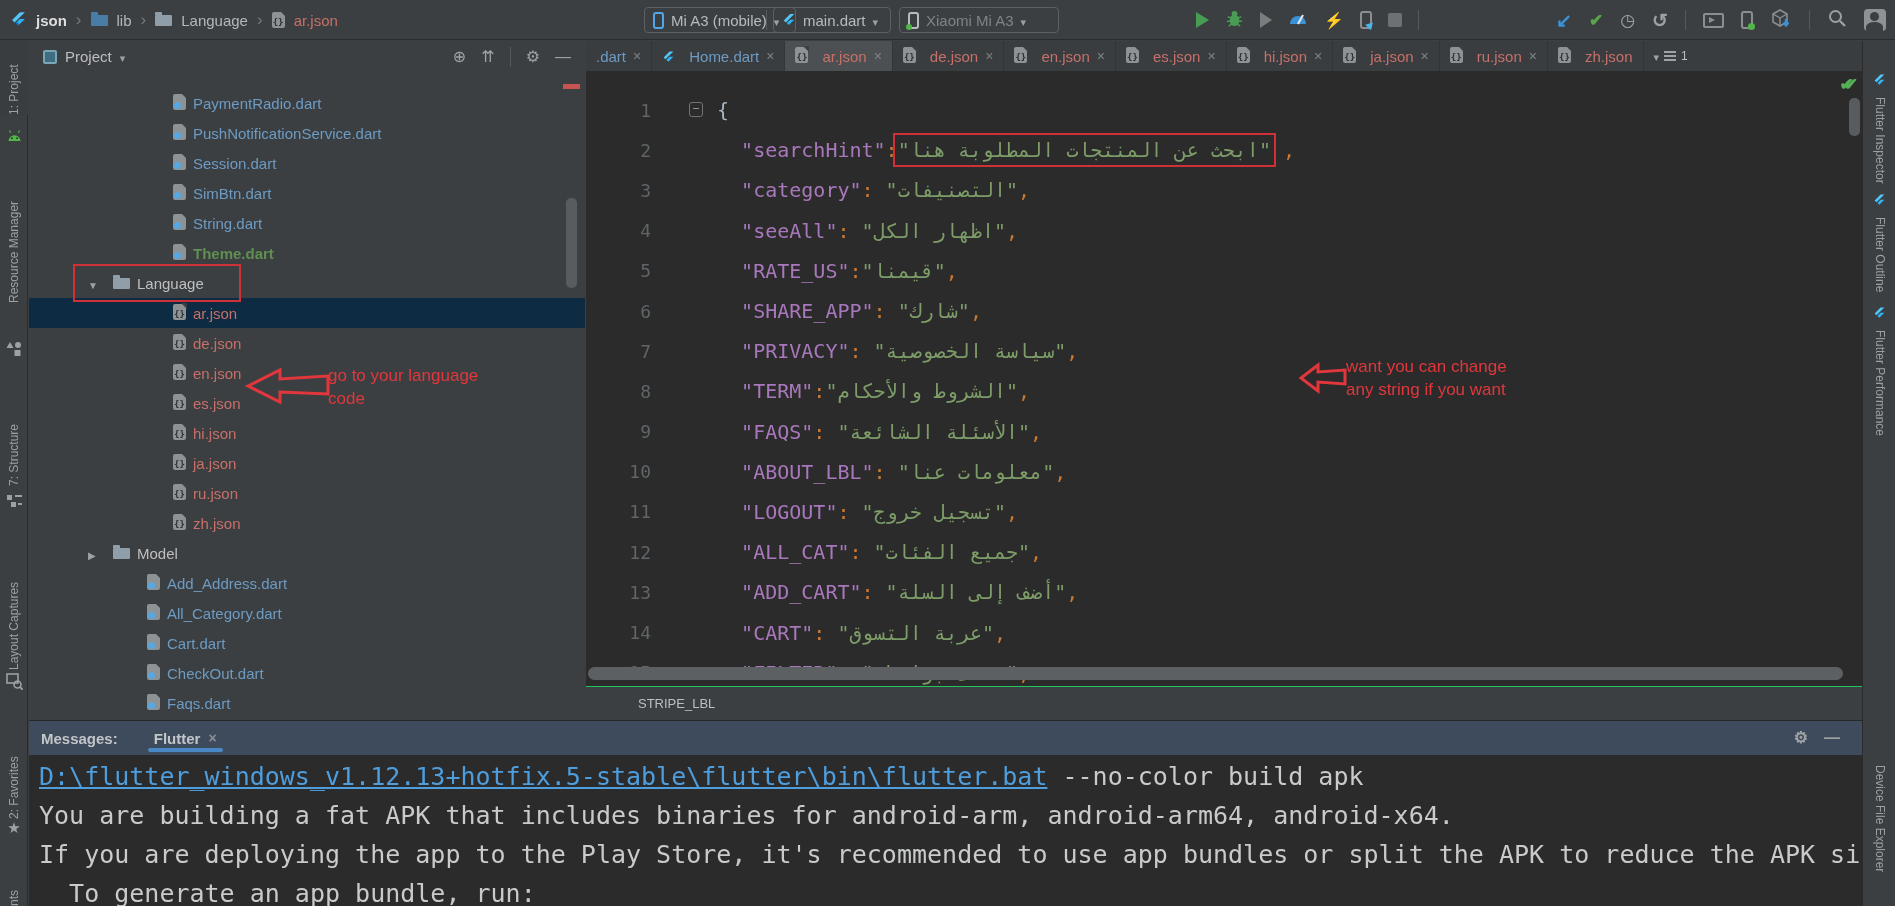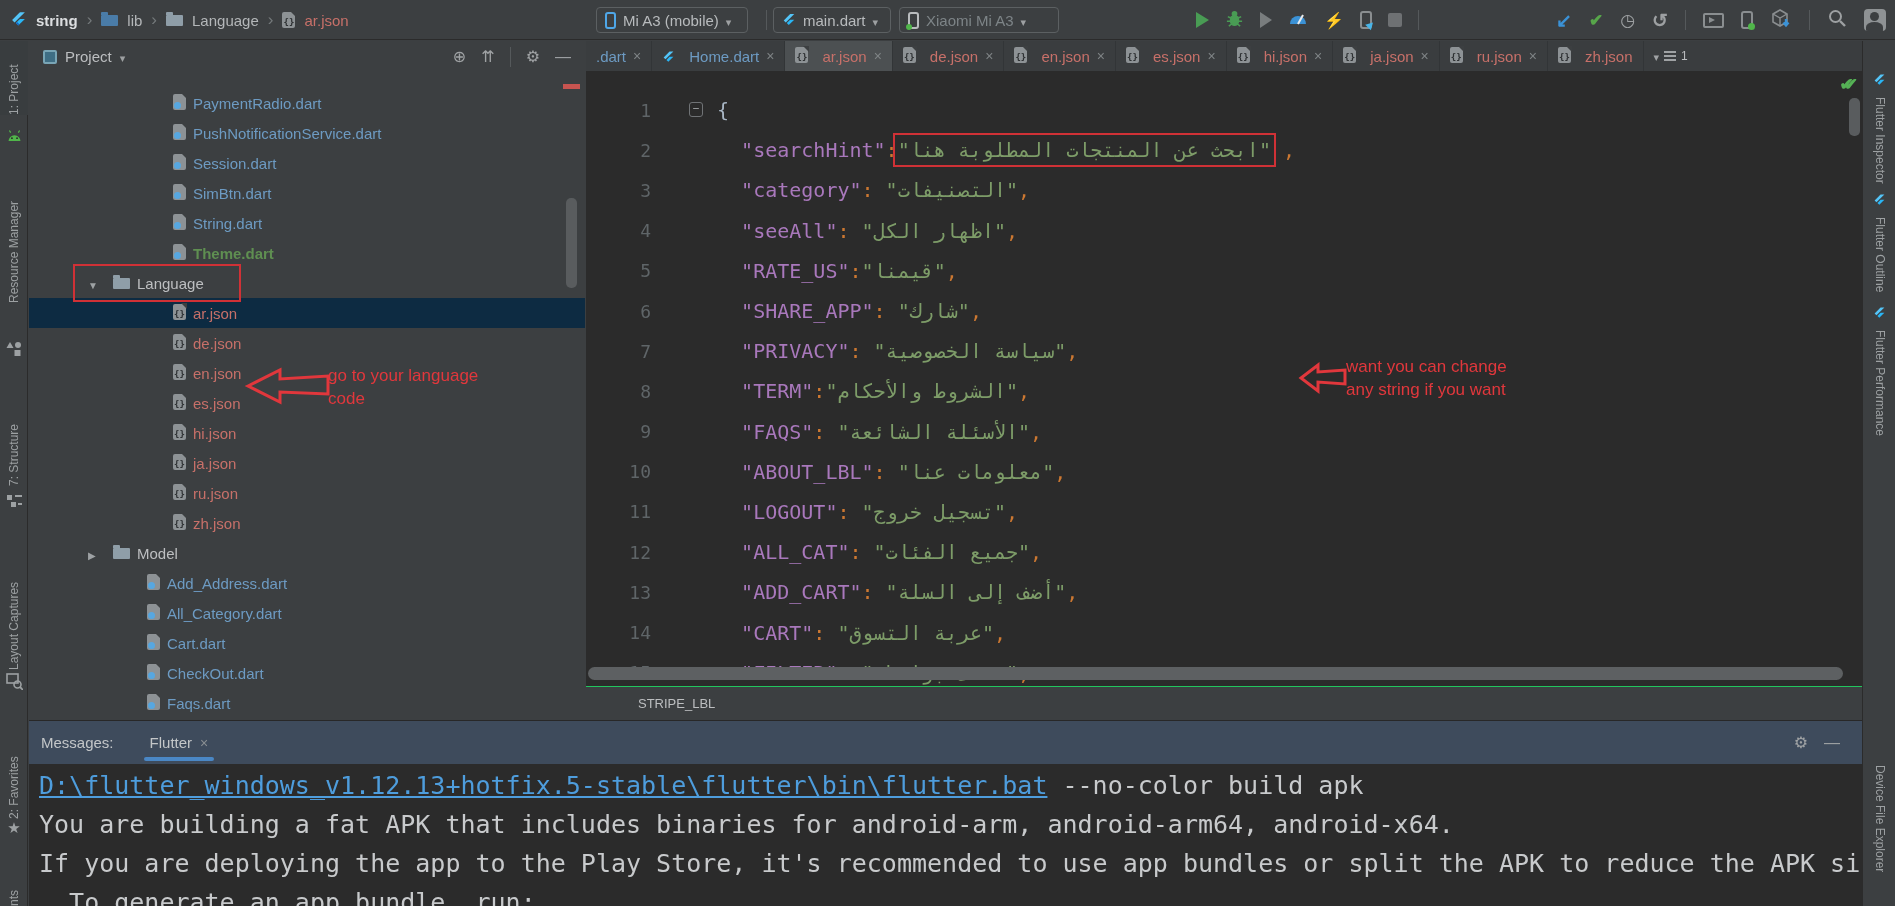--- a/index.html
+++ b/index.html
@@ -11,21 +11,21 @@
   #toolbar{position:absolute;left:0;top:0;width:1895px;height:40px;background:#3c3f41;border-bottom:1px solid #2b2b2b;}
   .crumbs{position:absolute;left:10px;top:0;height:40px;display:flex;align-items:center;gap:9px;font-size:15px;}
   .crumb-proj{color:#dcdee0;font-weight:bold;}
   .crumb{color:#b4b7b9;}
   .crumb-file{color:#c77069;}
   .crumb-sep::before{content:"\203A";color:#74797b;font-size:17px;}
   .flutter-svg{display:inline-block;vertical-align:middle;}
 
   .combo{position:absolute;top:7px;height:26px;border:1px solid #5c6062;border-radius:4px;
          display:flex;align-items:center;gap:7px;padding:0 8px;font-size:15px;color:#b8bbbd;}
-  .cmb1{left:596px;width:152px;} .cmb2{left:773px;width:118px;} .cmb3{left:899px;width:160px;color:#7d8487;}
+  .cmb1{left:644px;width:152px;} .cmb2{left:773px;width:118px;} .cmb3{left:899px;width:160px;color:#7d8487;}
   .combo .dd::before{content:"\25BE";font-size:11px;color:#9da0a2;margin-left:auto;}
   .phone-ico{width:11px;height:17px;border:2px solid #4fa7e8;border-radius:3px;flex:none;}
   .phone-ico.gray{border-color:#b9bcbe;position:relative;}
   .phone-ico.gray::after{content:"";position:absolute;left:-4px;bottom:-3px;width:6px;height:6px;border-radius:50%;background:#50b64a;}
   .tb-sep{width:1px;height:20px;background:#55595b;}
   .sep1{position:absolute;left:766px;top:10px;}
   .runicons{position:absolute;left:1196px;top:0;height:40px;display:flex;align-items:center;gap:16px;}
   .play-icon{width:0;height:0;border-left:13px solid #499c54;border-top:8px solid transparent;border-bottom:8px solid transparent;}
   .stop-icon{width:14px;height:14px;background:#6e7173;border-radius:2px;}
   .bolt-icon{color:#8a8e90;font-size:16px;}
@@ -127,21 +127,21 @@
   #ed-note{left:760px;top:283px;}
   #ed-arrow{left:712px;top:290px;}
   #ed-checks{position:absolute;right:14px;top:2px;color:#55b155;font-size:17px;font-weight:bold;letter-spacing:-10px;}
   #ed-vscroll{position:absolute;right:2px;top:26px;width:11px;height:38px;background:#595c5e;border-radius:5px;}
   #ed-hscroll{position:absolute;left:2px;top:595px;width:1255px;height:13px;background:#5d6062;border-radius:7px;}
   #ed-crumb{position:absolute;left:586px;top:686px;width:1276px;height:34px;background:#3c3f41;border-top:1px solid #22c55e;display:flex;align-items:center;}
   #ed-crumb span{margin-left:52px;font-size:13px;color:#bcbec0;}
 
   
   #console{position:absolute;left:29px;top:720px;width:1833px;height:186px;background:#2b2b2b;}
-  #con-header{height:44px;background:#3e4b5c;border-top:1px solid #282828;display:flex;align-items:center;}
+  #con-header{height:35px;background:#3e4b5c;border-top:1px solid #282828;display:flex;align-items:center;font-weight:bold;}
   .msg-label{margin-left:12px;font-size:15px;color:#c3c6c8;}
   .con-tab{margin-left:30px;position:relative;display:flex;align-items:center;gap:8px;height:100%;padding:16px 6px;font-size:15px;color:#c3c6c8;}
   .con-tab::after{content:"";position:absolute;left:0;right:0;bottom:3px;height:4px;background:#4a87c5;border-radius:2px;}
   .con-close{color:#8a8f92;font-size:14px;}
   .con-icons{margin-left:auto;display:flex;align-items:center;gap:16px;padding-right:22px;}
   #con-body{padding:2px 0 0 10px;font:25px/39px "DejaVu Sans Mono",monospace;color:#c8cacc;}
   .con-line{white-space:pre;height:39px;}
   .link{color:#4e9ddd;text-decoration:underline;}
 
   
@@ -157,21 +157,21 @@
 
   <div id="toolbar">
     <div class="crumbs">
       <span>
         <svg class="flutter-svg" width="17" height="20" viewBox="0 0 24 24">
             <path fill="#54c5f8" d="M14 1 3 12l3.4 3.4L21 1z"></path>
             <path fill="#29b6f6" d="M14 10.6 8.2 16.4l3.4 3.4L21 10.6z"></path>
             <path fill="#1565c0" d="M8.2 16.4l3.4 3.4 1.7-1.7-3.4-3.4z"></path>
           </svg>
       </span>
-      <span class="crumb-proj">string</span>
+      <span class="crumb-proj">json</span>
       <span class="crumb-sep"></span>
       <span class="folder-glyph blue"></span>
       <span class="crumb">lib</span>
       <span class="crumb-sep"></span>
       <span class="folder-glyph"></span>
       <span class="crumb">Language</span>
       <span class="crumb-sep"></span>
       <span class="file-glyph json"></span>
       <span class="crumb-file">ar.json</span>
     </div>

